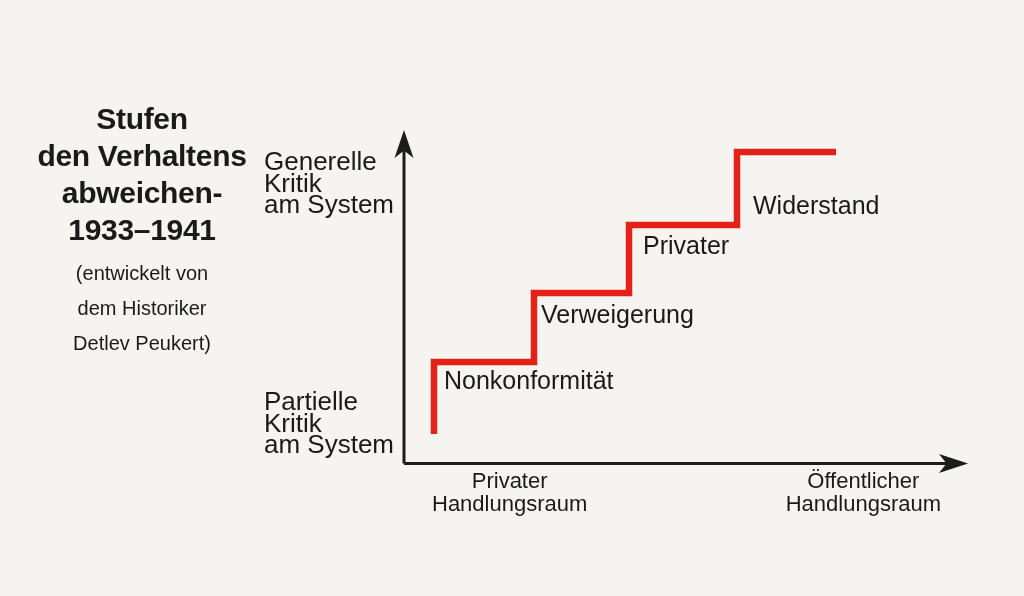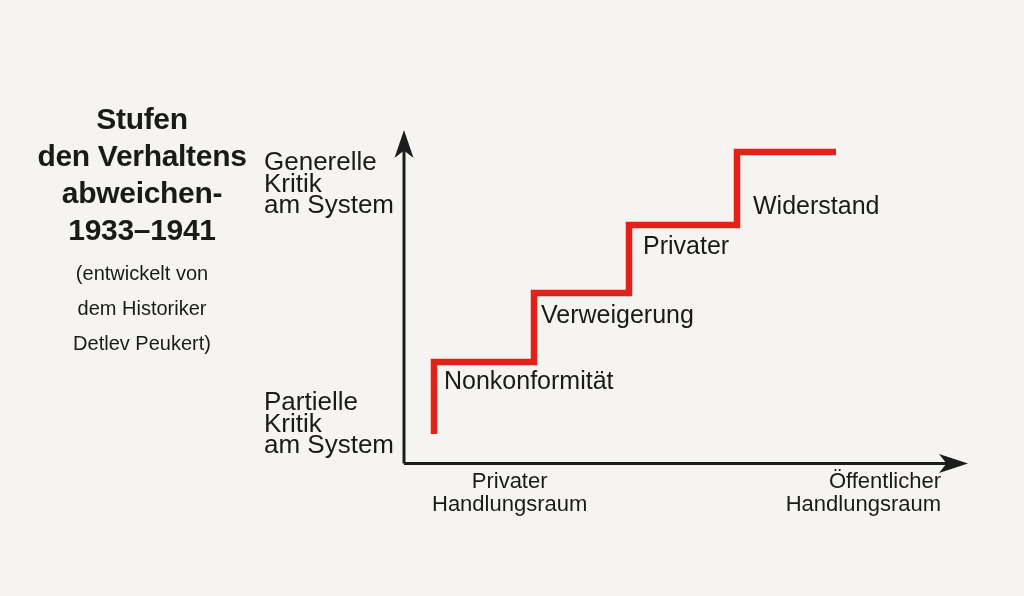--- a/index.html
+++ b/index.html
@@ -67,21 +67,21 @@
     top: 470px;
     font-size: 22px;
     line-height: 22.5px;
   }
   .xaxis-label.left {
     left: 432px;
     text-align: center;
   }
   .xaxis-label.right {
     right: 83px;
-    text-align: right;
+    text-align: center;
   }
   .xaxis-label .line { display: block; }
 
   
   .step-label {
     position: absolute;
     font-size: 25px;
     line-height: 25px;
     white-space: nowrap;
   }

